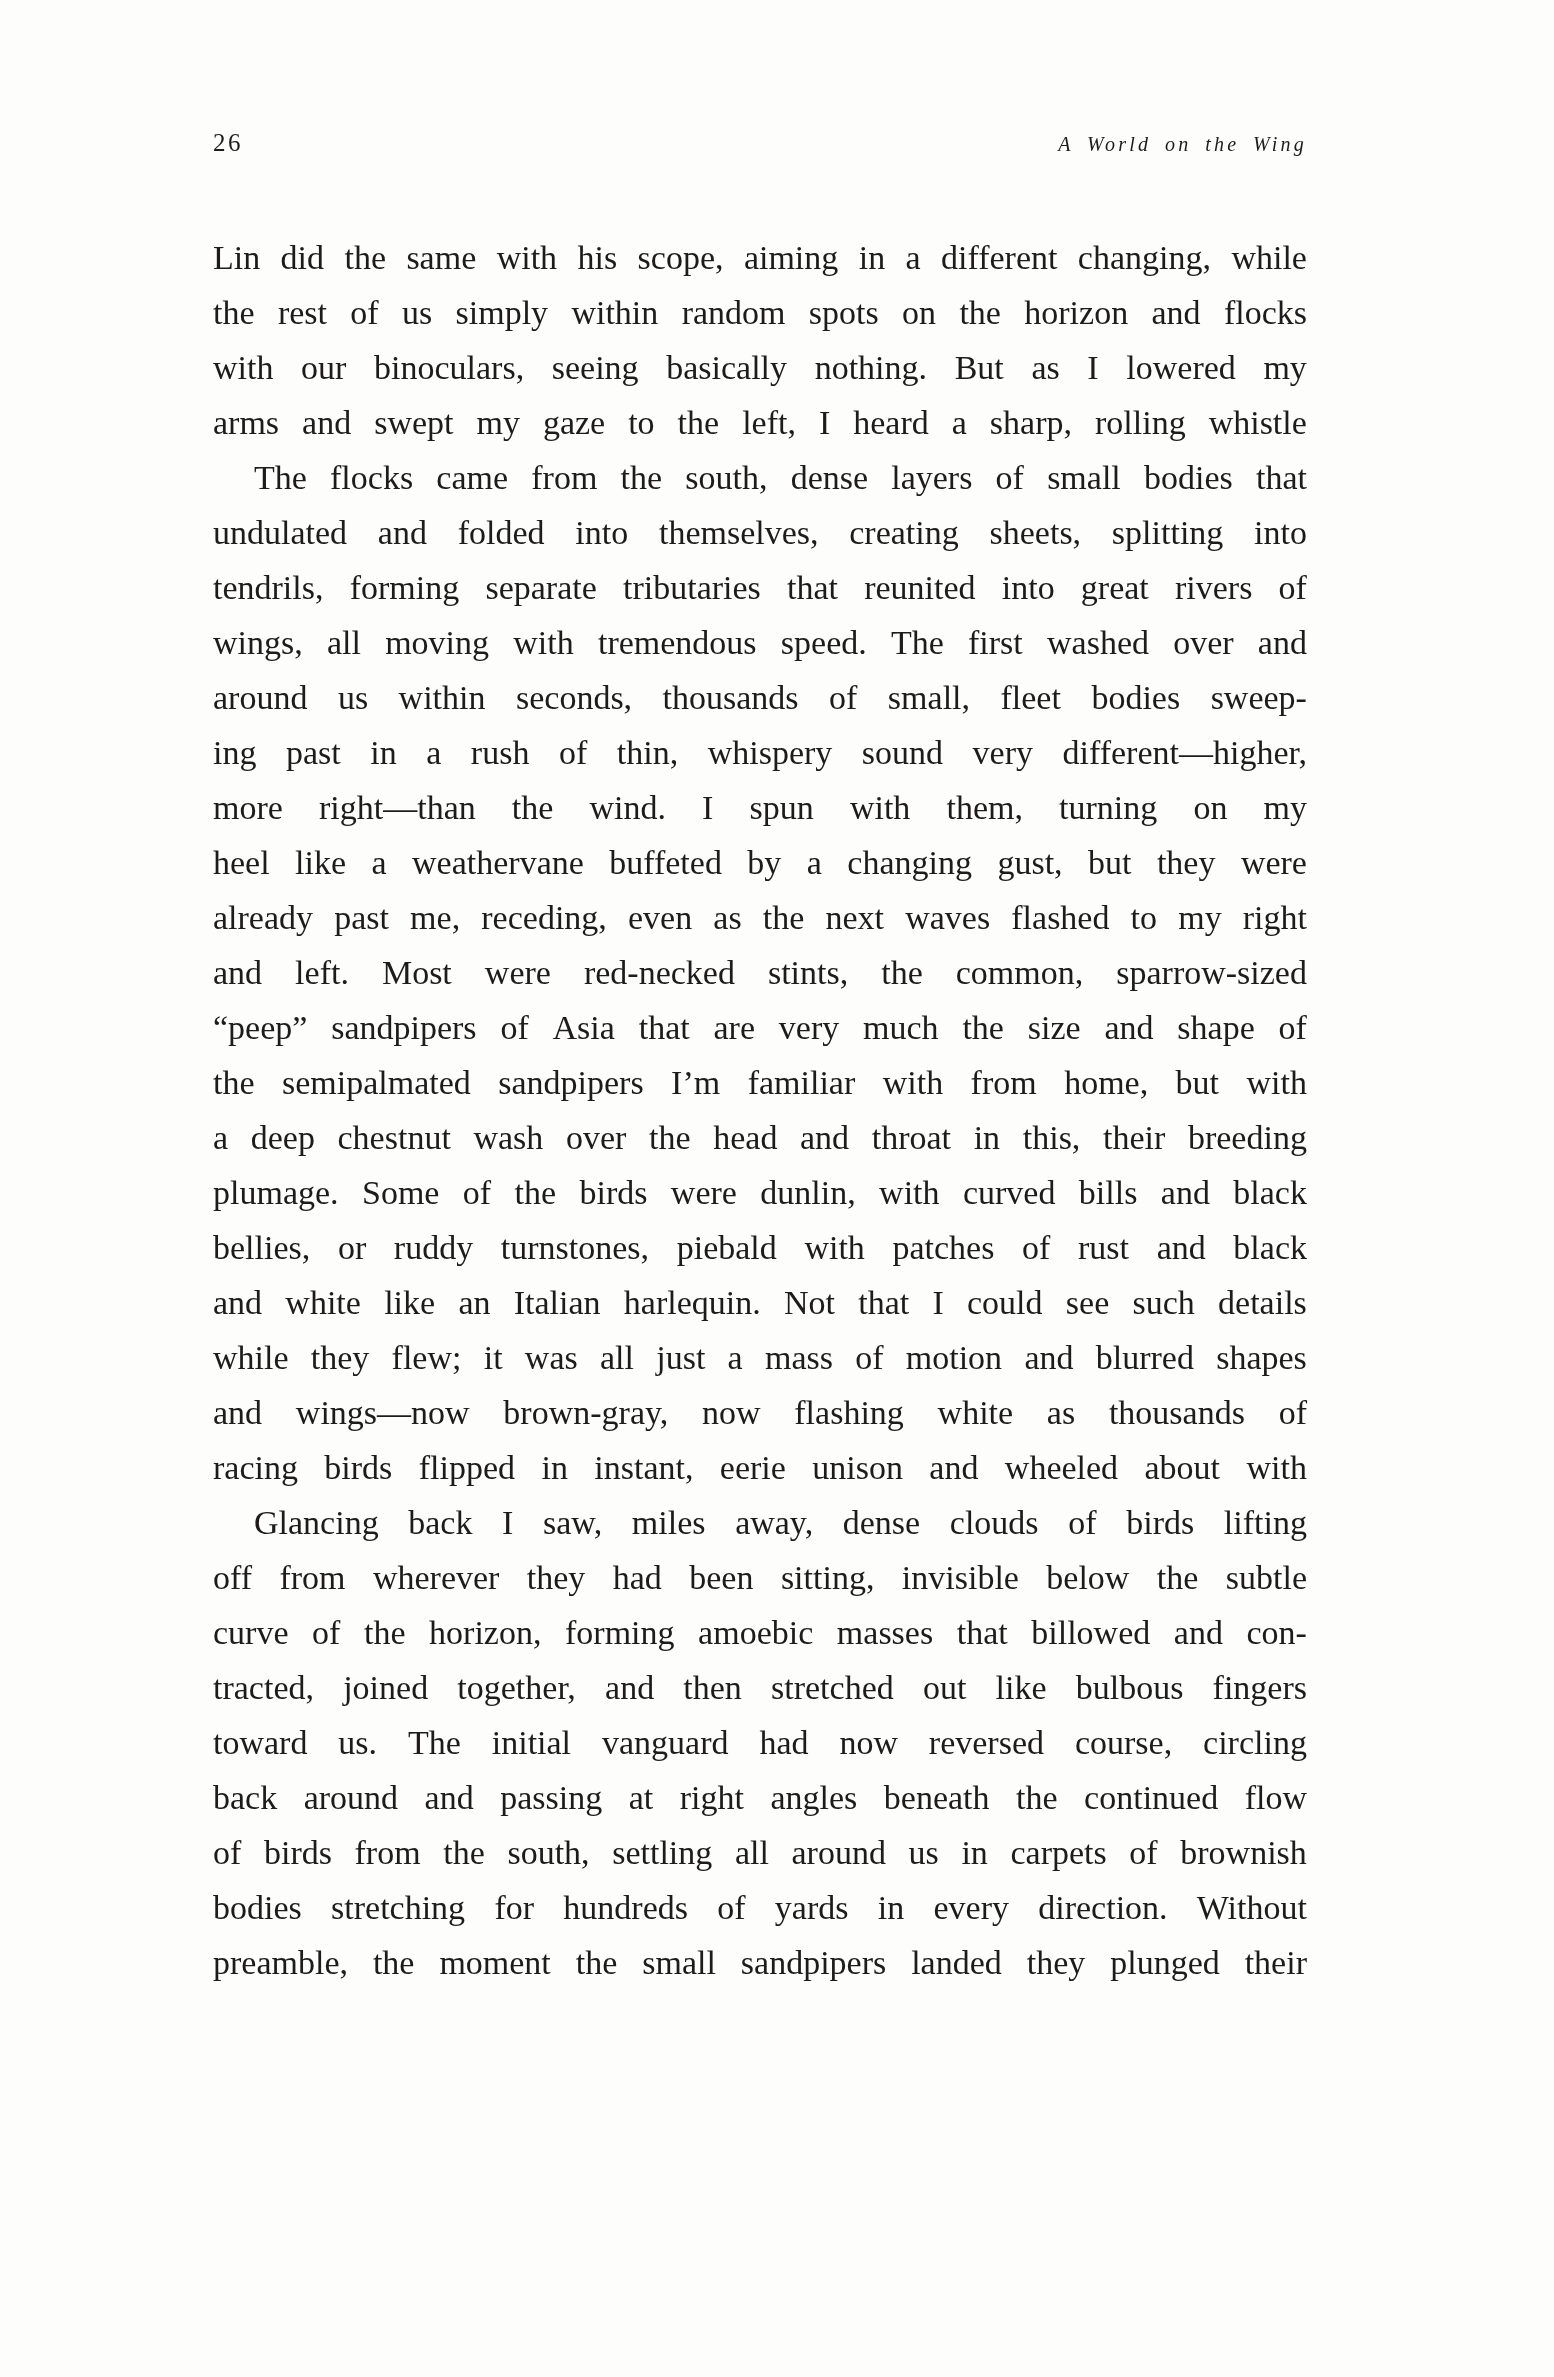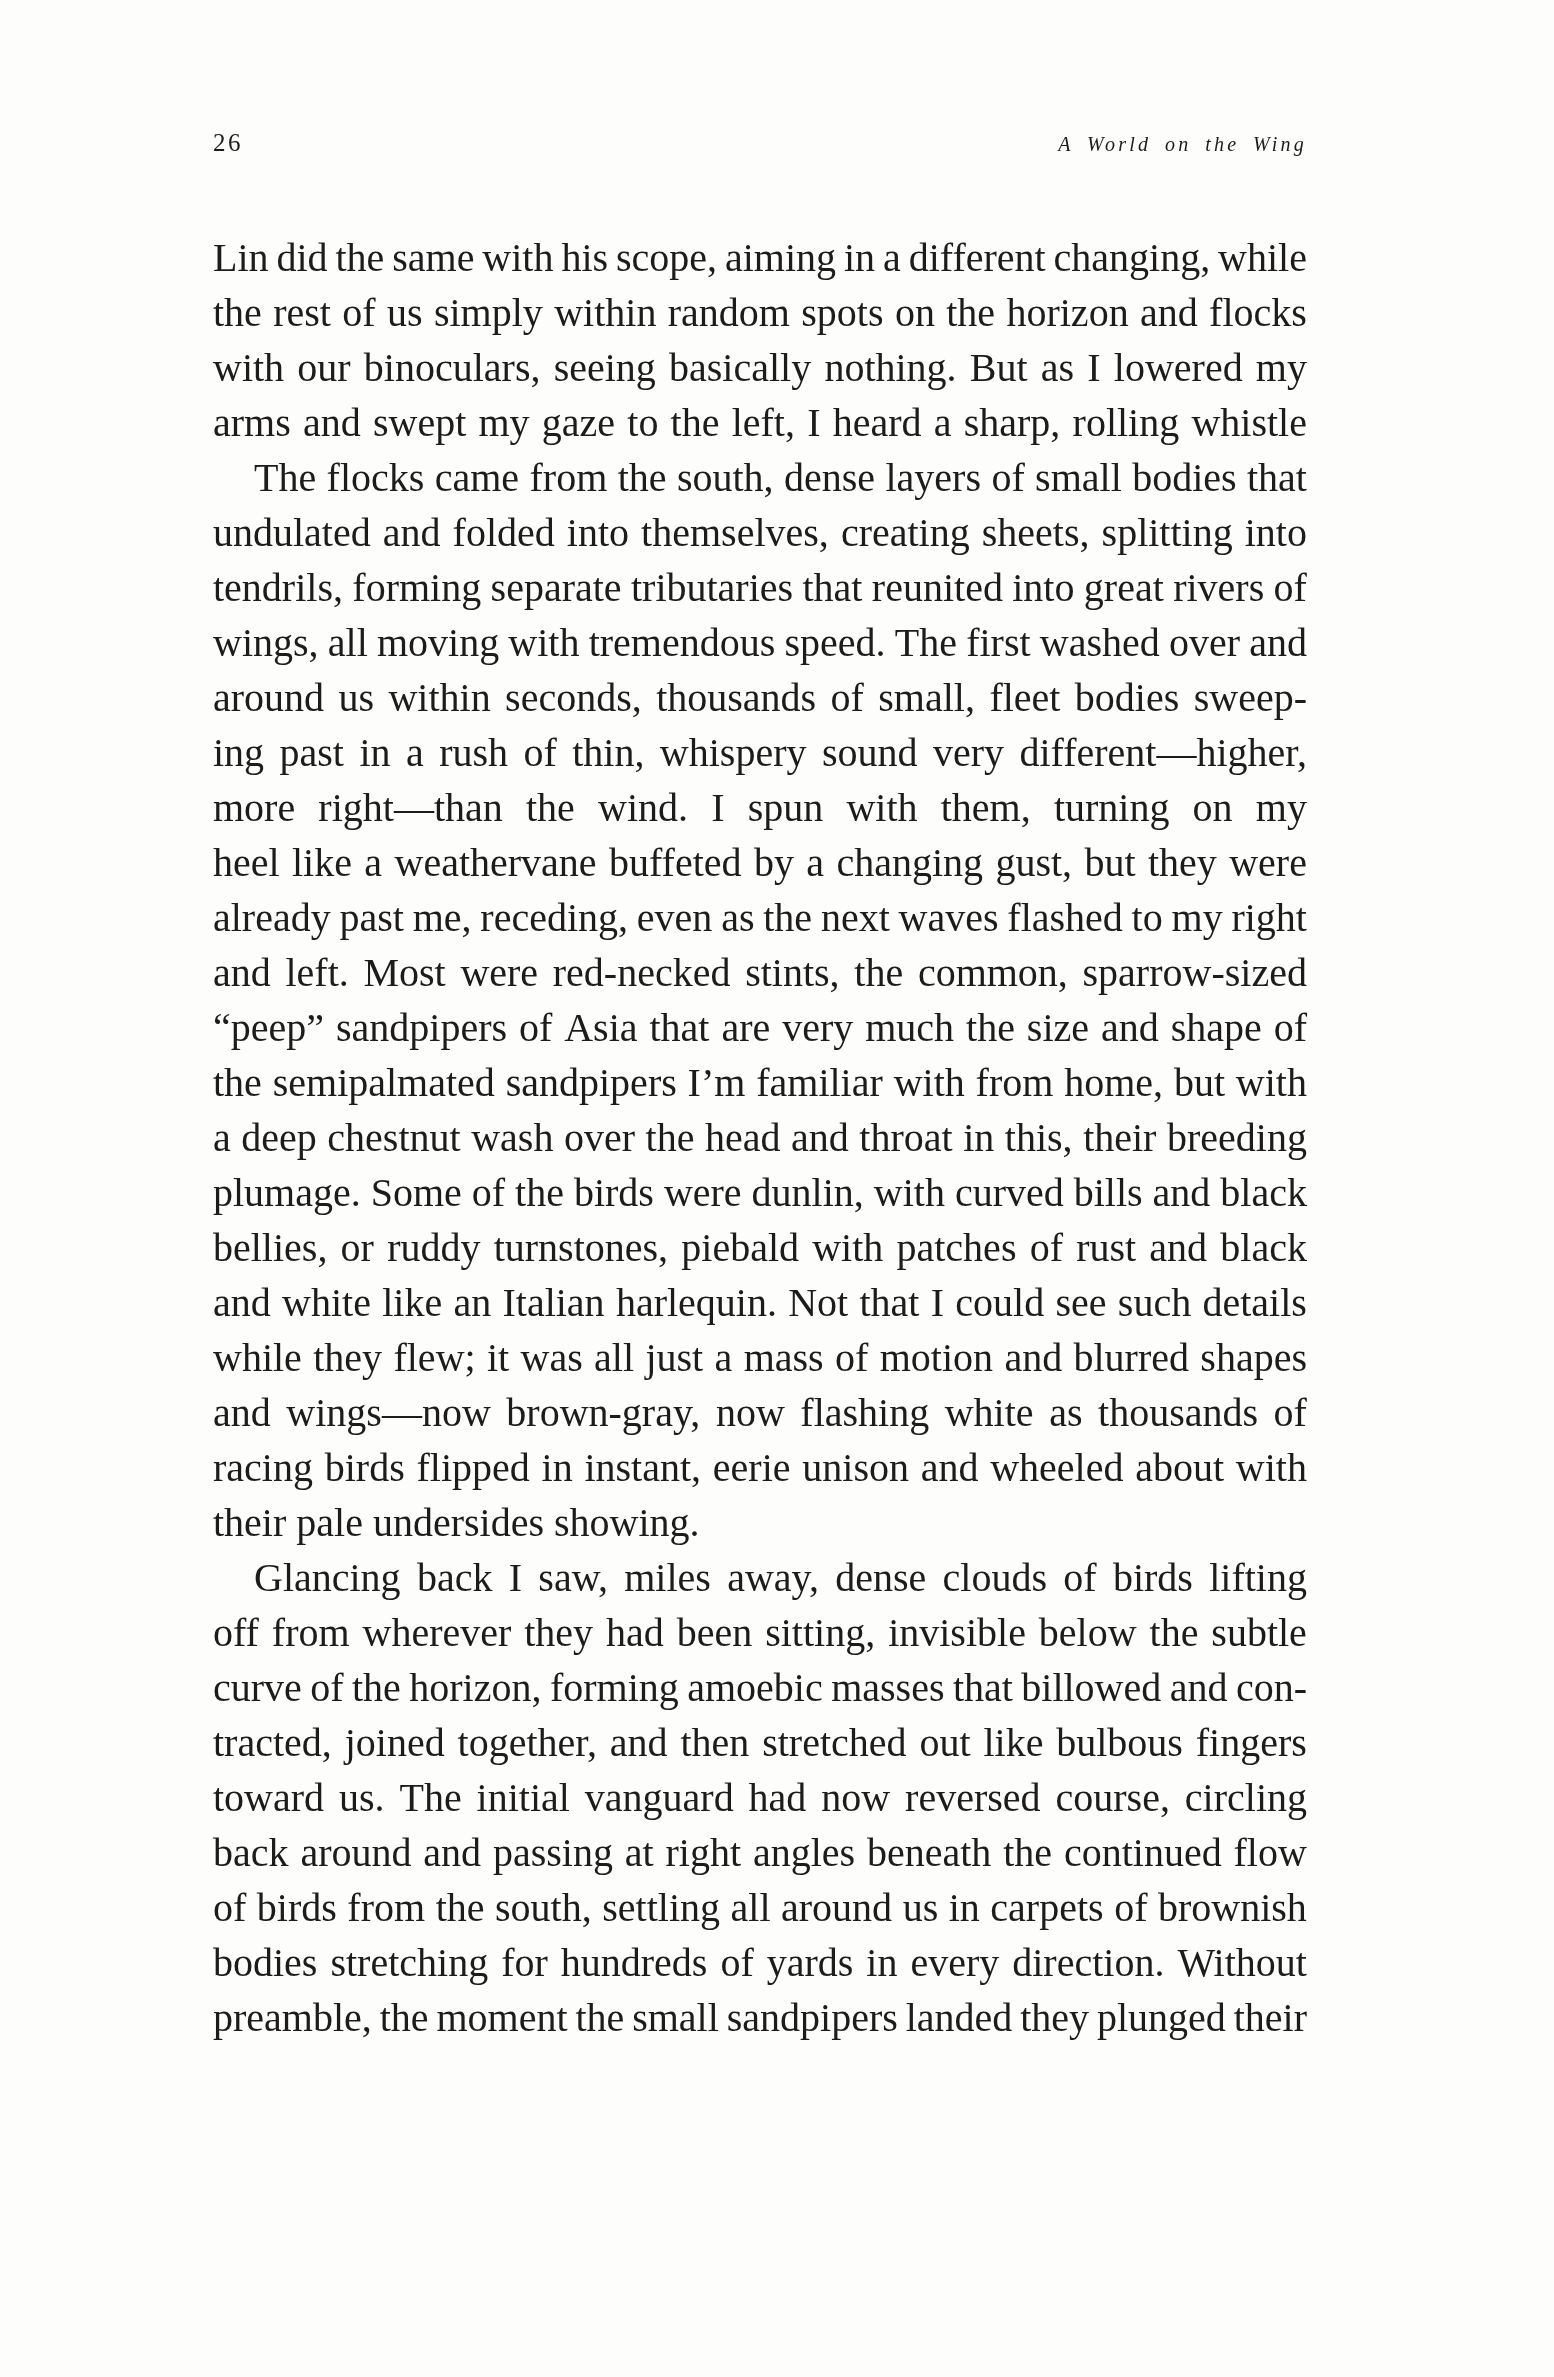--- a/index.html
+++ b/index.html
@@ -38,21 +38,21 @@
     font-style:italic;
     letter-spacing:0.16em;
     word-spacing:0.28em;
     color:var(--ink);
   }
   .body-text{
     position:absolute;
     left:213px;
     top:230px;
     width:1094px;
-    font-size:40px;
+    font-size:34px;
     line-height:55px;
   }
   .paragraph{margin:0;padding:0;}
   .line{
     height:55px;
     white-space:pre;
   }
   .line.just{
     display:flex;
     justify-content:space-between;
@@ -92,21 +92,20 @@
         <div class="line just"><span>and</span><span>left.</span><span>Most</span><span>were</span><span>red-necked</span><span>stints,</span><span>the</span><span>common,</span><span>sparrow-sized</span></div>
         <div class="line just"><span>“peep”</span><span>sandpipers</span><span>of</span><span>Asia</span><span>that</span><span>are</span><span>very</span><span>much</span><span>the</span><span>size</span><span>and</span><span>shape</span><span>of</span></div>
         <div class="line just"><span>the</span><span>semipalmated</span><span>sandpipers</span><span>I’m</span><span>familiar</span><span>with</span><span>from</span><span>home,</span><span>but</span><span>with</span></div>
         <div class="line just"><span>a</span><span>deep</span><span>chestnut</span><span>wash</span><span>over</span><span>the</span><span>head</span><span>and</span><span>throat</span><span>in</span><span>this,</span><span>their</span><span>breeding</span></div>
         <div class="line just"><span>plumage.</span><span>Some</span><span>of</span><span>the</span><span>birds</span><span>were</span><span>dunlin,</span><span>with</span><span>curved</span><span>bills</span><span>and</span><span>black</span></div>
         <div class="line just"><span>bellies,</span><span>or</span><span>ruddy</span><span>turnstones,</span><span>piebald</span><span>with</span><span>patches</span><span>of</span><span>rust</span><span>and</span><span>black</span></div>
         <div class="line just"><span>and</span><span>white</span><span>like</span><span>an</span><span>Italian</span><span>harlequin.</span><span>Not</span><span>that</span><span>I</span><span>could</span><span>see</span><span>such</span><span>details</span></div>
         <div class="line just"><span>while</span><span>they</span><span>flew;</span><span>it</span><span>was</span><span>all</span><span>just</span><span>a</span><span>mass</span><span>of</span><span>motion</span><span>and</span><span>blurred</span><span>shapes</span></div>
         <div class="line just"><span>and</span><span>wings—now</span><span>brown-gray,</span><span>now</span><span>flashing</span><span>white</span><span>as</span><span>thousands</span><span>of</span></div>
         <div class="line just"><span>racing</span><span>birds</span><span>flipped</span><span>in</span><span>instant,</span><span>eerie</span><span>unison</span><span>and</span><span>wheeled</span><span>about</span><span>with</span></div>
-        <div class="line last">their pale undersides showing.</div>
       </div>
       <div class="paragraph">
         <div class="line indent just"><span>Glancing</span><span>back</span><span>I</span><span>saw,</span><span>miles</span><span>away,</span><span>dense</span><span>clouds</span><span>of</span><span>birds</span><span>lifting</span></div>
         <div class="line just"><span>off</span><span>from</span><span>wherever</span><span>they</span><span>had</span><span>been</span><span>sitting,</span><span>invisible</span><span>below</span><span>the</span><span>subtle</span></div>
         <div class="line just"><span>curve</span><span>of</span><span>the</span><span>horizon,</span><span>forming</span><span>amoebic</span><span>masses</span><span>that</span><span>billowed</span><span>and</span><span>con-</span></div>
         <div class="line just"><span>tracted,</span><span>joined</span><span>together,</span><span>and</span><span>then</span><span>stretched</span><span>out</span><span>like</span><span>bulbous</span><span>fingers</span></div>
         <div class="line just"><span>toward</span><span>us.</span><span>The</span><span>initial</span><span>vanguard</span><span>had</span><span>now</span><span>reversed</span><span>course,</span><span>circling</span></div>
         <div class="line just"><span>back</span><span>around</span><span>and</span><span>passing</span><span>at</span><span>right</span><span>angles</span><span>beneath</span><span>the</span><span>continued</span><span>flow</span></div>
         <div class="line just"><span>of</span><span>birds</span><span>from</span><span>the</span><span>south,</span><span>settling</span><span>all</span><span>around</span><span>us</span><span>in</span><span>carpets</span><span>of</span><span>brownish</span></div>
         <div class="line just"><span>bodies</span><span>stretching</span><span>for</span><span>hundreds</span><span>of</span><span>yards</span><span>in</span><span>every</span><span>direction.</span><span>Without</span></div>

